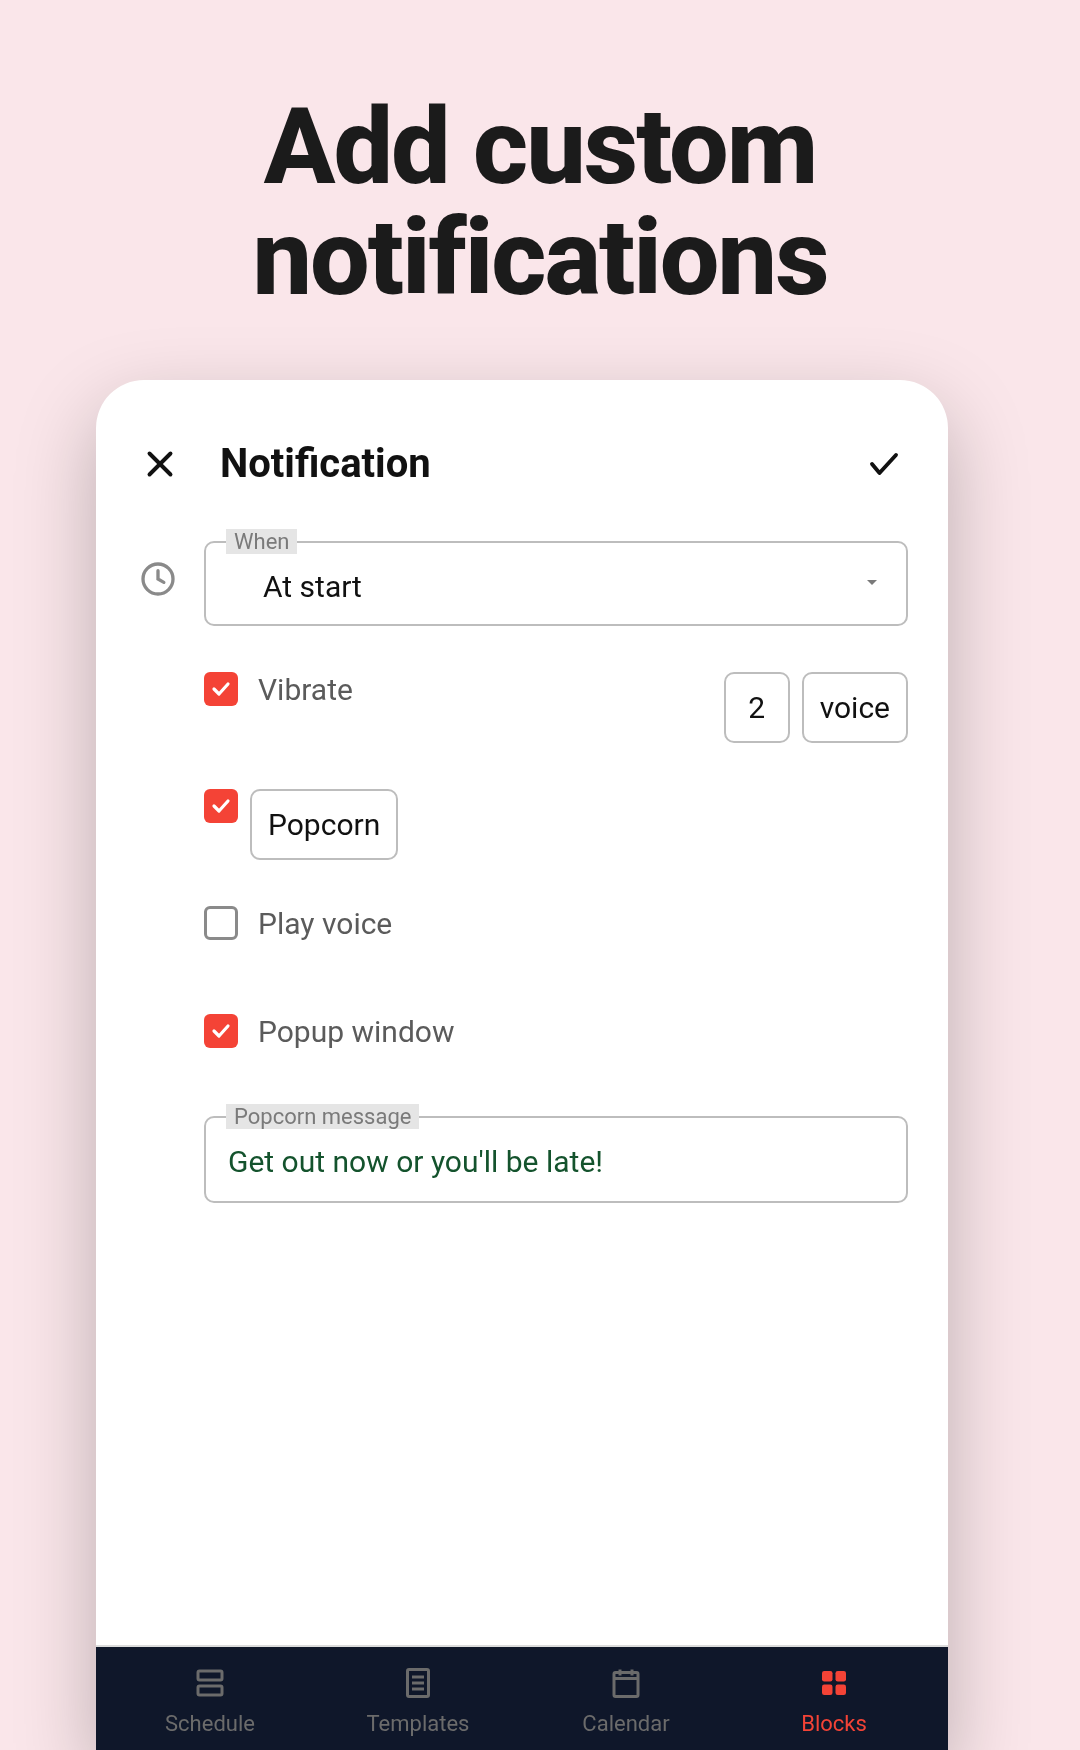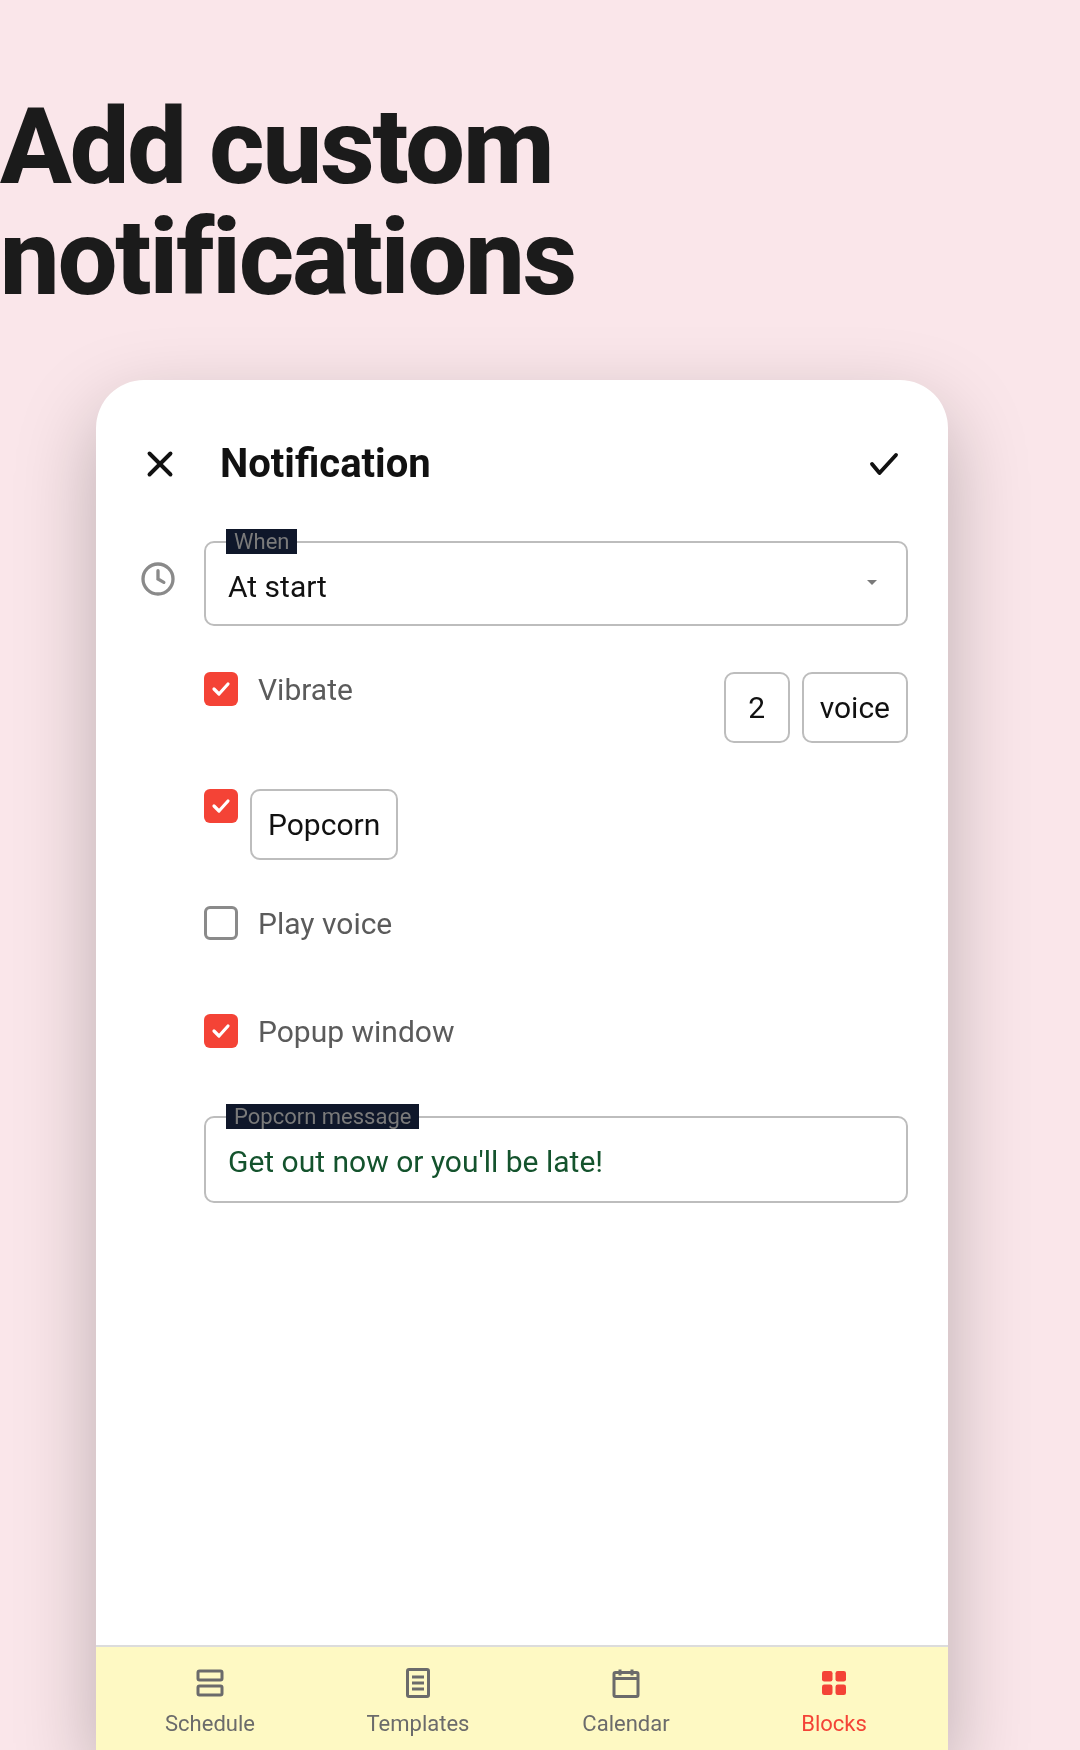--- a/index.html
+++ b/index.html
@@ -4,21 +4,21 @@
 <style>
   * { box-sizing: border-box; margin: 0; padding: 0; }
   html, body { width: 1080px; height: 1750px; }
   body {
     background: #fae6ea;
     font-family: -apple-system, BlinkMacSystemFont, "Segoe UI", Roboto, Helvetica, Arial, sans-serif;
     position: relative;
     overflow: hidden;
   }
   .promo-title {
-    text-align: left;
+    text-align: center;
     font-size: 106px;
     font-weight: 800;
     color: #1b1b1b;
     letter-spacing: -2px;
     line-height: 1.05;
     padding-top: 92px;
   }
   .phone {
     position: absolute;
     top: 380px;
@@ -68,28 +68,29 @@
     position: relative;
     border: 2px solid #bdbdbd;
     border-radius: 10px;
     padding: 26px 22px 20px 22px;
     margin-top: 16px;
   }
   .field-label {
     position: absolute;
     top: -14px;
     left: 20px;
-    background: #0f172a;
+    background: #e5e5e5;
     padding: 0 8px;
     font-size: 22px;
     color: #7a7a7a;
   }
   .select-value {
     font-size: 30px;
     color: #111;
+    margin-left: 35px;
   }
   .select-caret {
     position: absolute;
     right: 22px;
     top: 50%;
     transform: translateY(-50%);
     color: #7a7a7a;
   }
   .select-caret svg { width: 24px; height: 24px; }
   .opt-row {
@@ -132,21 +133,21 @@
     margin-top: 40px;
   }
   .msg-value { font-size: 30px; color: #14532d; }
   .bottom-nav {
     position: absolute;
     bottom: 0; left: 0; right: 0;
     border-top: 2px solid #dcdcdc;
     display: flex;
     justify-content: space-around;
     padding: 18px 10px 14px 10px;
-    background: #fef9c3;
+    background: #0f172a;
   }
   .nav-item {
     display: flex;
     flex-direction: column;
     align-items: center;
     gap: 6px;
     color: #6b6b6b;
     width: 132px;
   }
   .nav-item.active { color: #f44336; }

